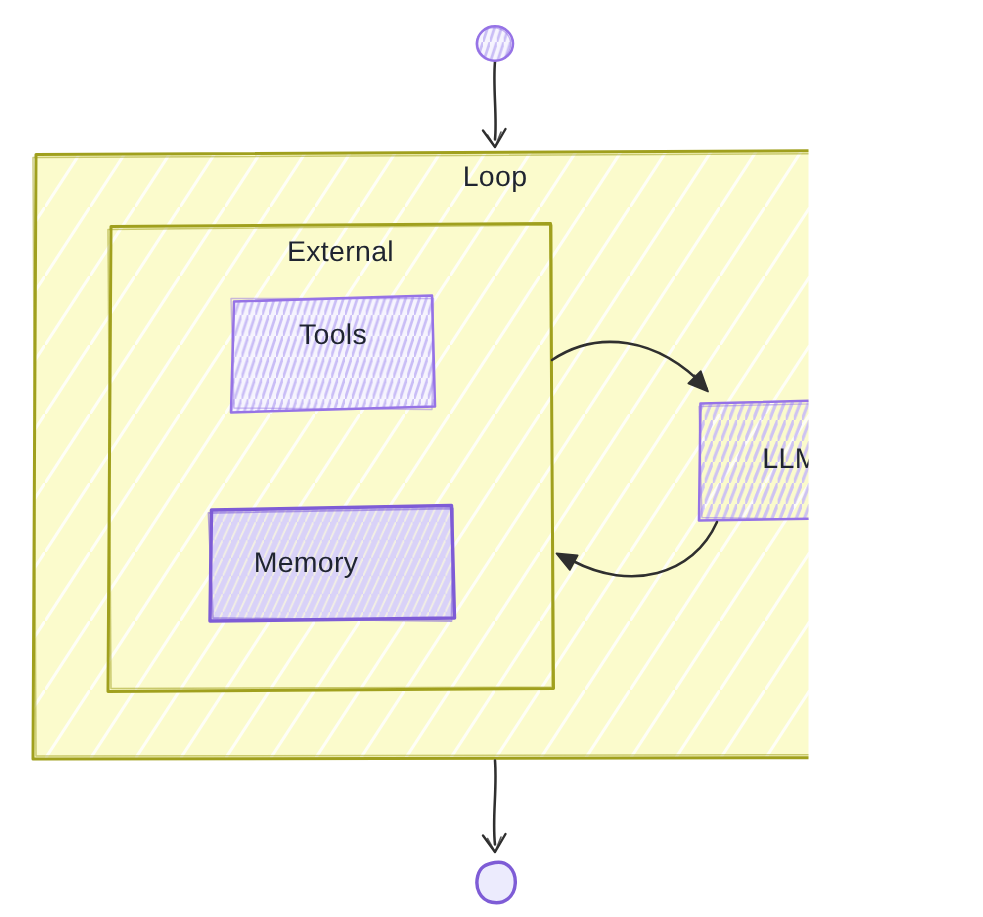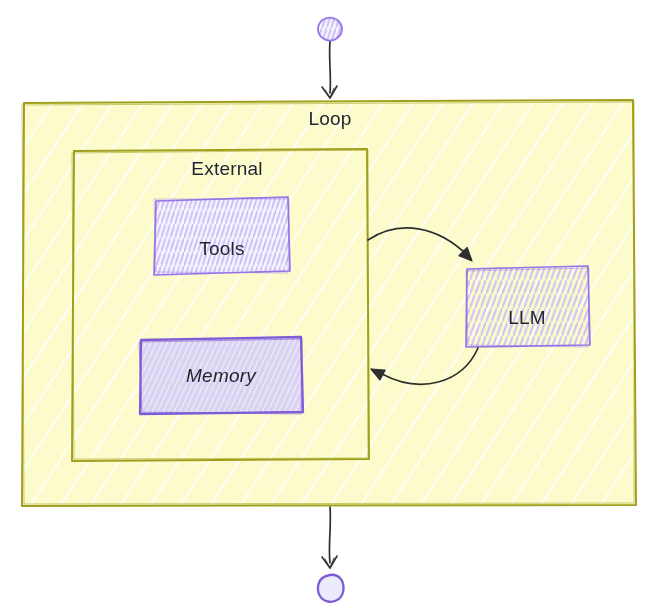--- a/index.html
+++ b/index.html
@@ -1,18 +1,18 @@
 <!DOCTYPE html>
 <html style="--canvas-bg: #ffffff; --container-stroke: #a0a01e; --container-fill: #fbfbcc; --hatch-light: #ffffff; --node-stroke: #9673e6; --memory-stroke: #7e5cd6; --node-fill: #f6f4fe; --node-hatch: #c9bdf6; --memory-fill: #d9d2f8; --memory-hatch: #f5f2e2; --edge-color: #2f2f2f; --label-color: #1f2430;"><head>
 <meta charset="utf-8">
 <style>
   html, body { margin: 0; padding: 0; background: #ffffff; }
   .canvas {
     position: relative;
-    width: 655px;
+    width: 539px;
     height: 611px;
     background: var(--canvas-bg, #ffffff);
     font-family: "Liberation Sans", sans-serif;
     overflow: hidden;
   }
   .canvas svg { position: absolute; left: 0; top: 0; }
 
   
   .container-line  { stroke: var(--container-stroke); fill: none; stroke-width: 2;   stroke-linejoin: round; }
   .container-line2 { stroke: var(--container-stroke); fill: none; stroke-width: 1;   stroke-linejoin: round; opacity: .55; }
@@ -125,16 +125,16 @@
       <ellipse class="node-line2" cx="329" cy="29.5" rx="11.5" ry="11"></ellipse>
     </g>
 
     <g>
       <path class="end-fill memory-line" stroke-width="3" d="M 330,575 C 338,573.5 344,580 343.5,589 C 343,598 336,603 328,601.5 C 320,600 316.5,592 318.5,584 C 320,578 324,576 330,575 Z"></path>
     </g>
   </svg>
 
   <div class="label" style="left:330px; top:107px;">Loop</div>
   <div class="label" style="left:227px; top:157px;">External</div>
-  <div class="label" style="left:222px; top:237px;">Tools</div>
-  <div class="label" style="left:221px; top:364px;font-style:italic;">Memory</div>
-  <div class="label" style="left:527px; top:306px;">LLM</div>
+  <div class="label" style="left:222px; top:212px;">Tools</div>
+  <div class="label" style="left:204px; top:364px;">Memory</div>
+  <div class="label" style="left:527px; top:295px;">LLM</div>
 </div>
 
 </body></html>

